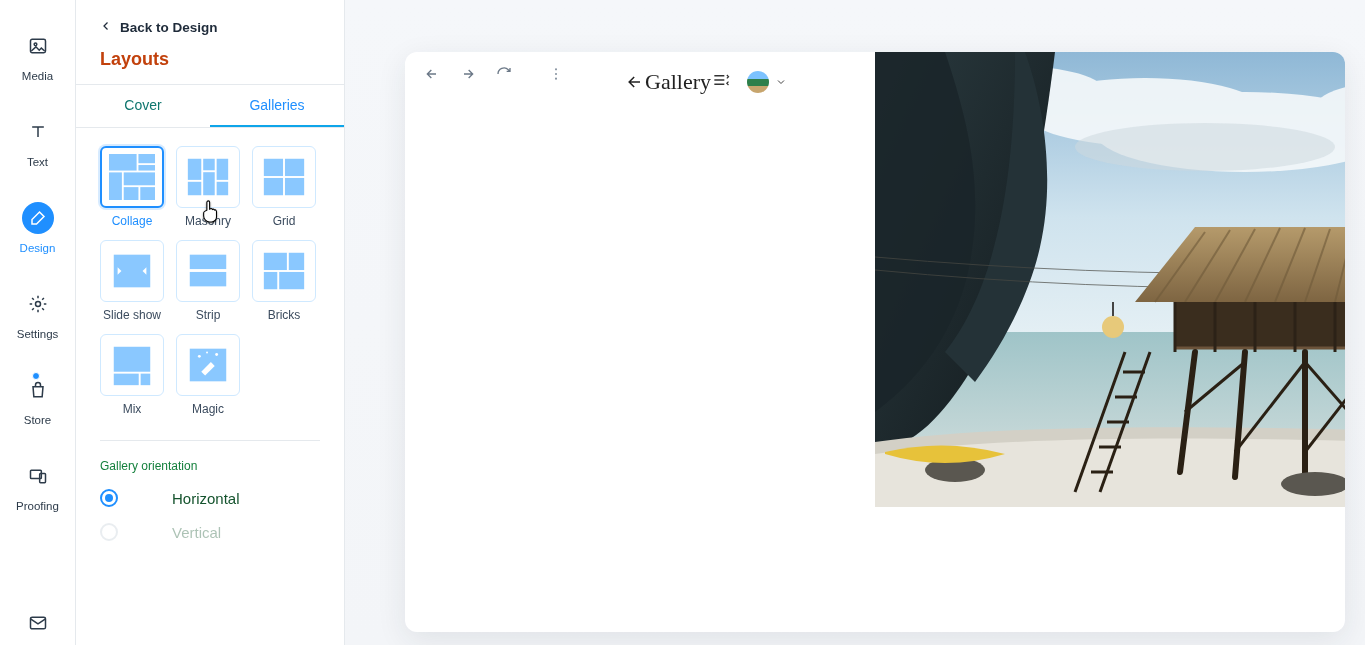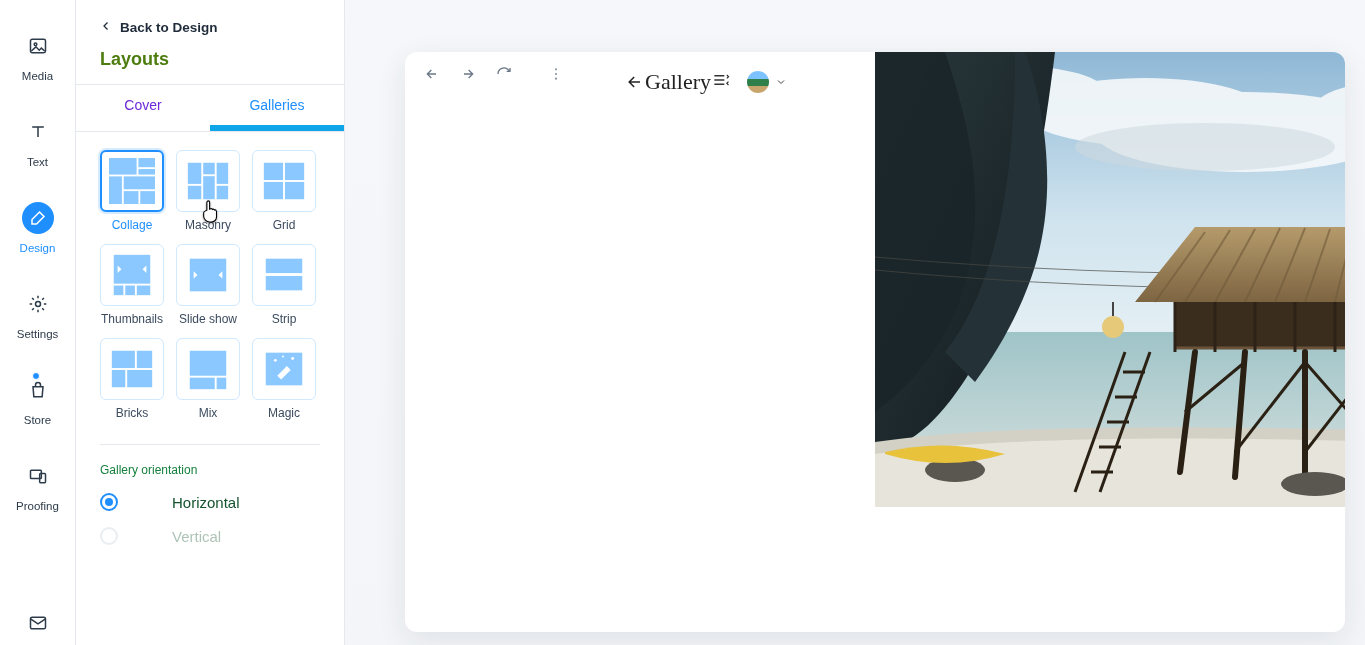--- a/index.html
+++ b/index.html
@@ -11,25 +11,25 @@
   .mini-icon { width: 32px; height: 32px; border-radius: 50%; display:flex; align-items:center; justify-content:center; color:#2d3b4a; }
   .mini-icon.active { background:#1f8fff; color:#fff; }
   .mini-label { font-size: 11.5px; color:#2d3b4a; }
   .mini-label.active { color:#1f8fff; font-weight:500; }
   .notif-dot { position:absolute; top:-2px; right:14px; width:8px; height:8px; border-radius:50%; background:#1f8fff; border:1.5px solid #fff; }
 
   
   .panel { width: 269px; height:100%; border-right:1px solid #e5e9ed; display:flex; flex-direction:column; overflow:hidden; }
   .panel-head { padding: 20px 24px 14px 24px; border-bottom:1px solid #e5e9ed; }
   .back-row { display:flex; align-items:center; gap:8px; font-size:13.5px; font-weight:600; color:#1f2b3a; margin-bottom:14px; cursor:pointer;}
-  .panel-title { font-size:18px; font-weight:700; color:#4d7c0f; }
+  .panel-title { font-size:18px; font-weight:700; color:#c2410c; }
 
   .tabs { display:flex; border-bottom:1px solid #e5e9ed; }
-  .tab { flex:1; text-align:center; padding:12px 0; font-size:14px; color:#6d28d9; cursor:pointer; }
-  .tab.active { color:#1f8fff; border-bottom:6px solid #0ea5e9; font-weight:500; }
+  .tab { flex:1; text-align:center; padding:12px 0; font-size:14px; color:#0f766e; cursor:pointer; }
+  .tab.active { color:#1f8fff; border-bottom:2px solid #0ea5e9; font-weight:500; }
 
   .panel-body { flex:1; overflow-y:auto; padding: 18px 24px 0 24px; }
   .panel-body::-webkit-scrollbar{width:6px;} .panel-body::-webkit-scrollbar-thumb{background:#d7dde3;border-radius:3px;}
 
   .layout-grid { display:grid; grid-template-columns: repeat(3, 64px); column-gap: 12px; row-gap: 12px; justify-content:start; }
   .layout-cell { display:flex; flex-direction:column; align-items:center; gap:6px; cursor:pointer;}
   .layout-thumb { width:64px; height:62px; border:1px solid #cfe9ff; background:#fff; border-radius:6px; padding:6px; display:flex; align-items:center; justify-content:center; }
   .layout-thumb.selected { border:2px solid #1f8fff; box-shadow:0 0 0 2px rgba(31,143,255,.18); }
   .layout-name { font-size:12px; color:#3b4b5e; }
   .layout-name.selected { color:#1f8fff; }
@@ -196,37 +196,20 @@
                 <rect x="4" y="6" width="20" height="18"></rect>
                 <rect x="26" y="6" width="20" height="18"></rect>
                 <rect x="4" y="26" width="20" height="18"></rect>
                 <rect x="26" y="26" width="20" height="18"></rect>
               </g>
             </svg>
         </div>
         <div class="layout-name">Grid</div>
       </div>
 
-      <div class="layout-cell">
-        <div class="layout-thumb">
-          <svg class="thumb-inner" viewBox="0 0 50 50">
-              <g fill="#8ac8ff">
-                <rect x="6" y="4" width="38" height="30"></rect>
-                <rect x="6" y="36" width="10" height="10"></rect>
-                <rect x="18" y="36" width="10" height="10"></rect>
-                <rect x="30" y="36" width="14" height="10"></rect>
-              </g>
-              <g fill="#fff">
-                <polygon points="14,19 10,23 10,15"></polygon>
-                <polygon points="36,19 40,23 40,15"></polygon>
-              </g>
-            </svg>
-        </div>
-        <div class="layout-name">Thumbnails</div>
-      </div>
 
 
       <div class="layout-cell">
         <div class="layout-thumb">
           <svg class="thumb-inner" viewBox="0 0 50 50">
               <rect x="6" y="8" width="38" height="34" fill="#8ac8ff"></rect>
               <g fill="#fff">
                 <polygon points="14,25 10,29 10,21"></polygon>
                 <polygon points="36,25 40,29 40,21"></polygon>
               </g>

